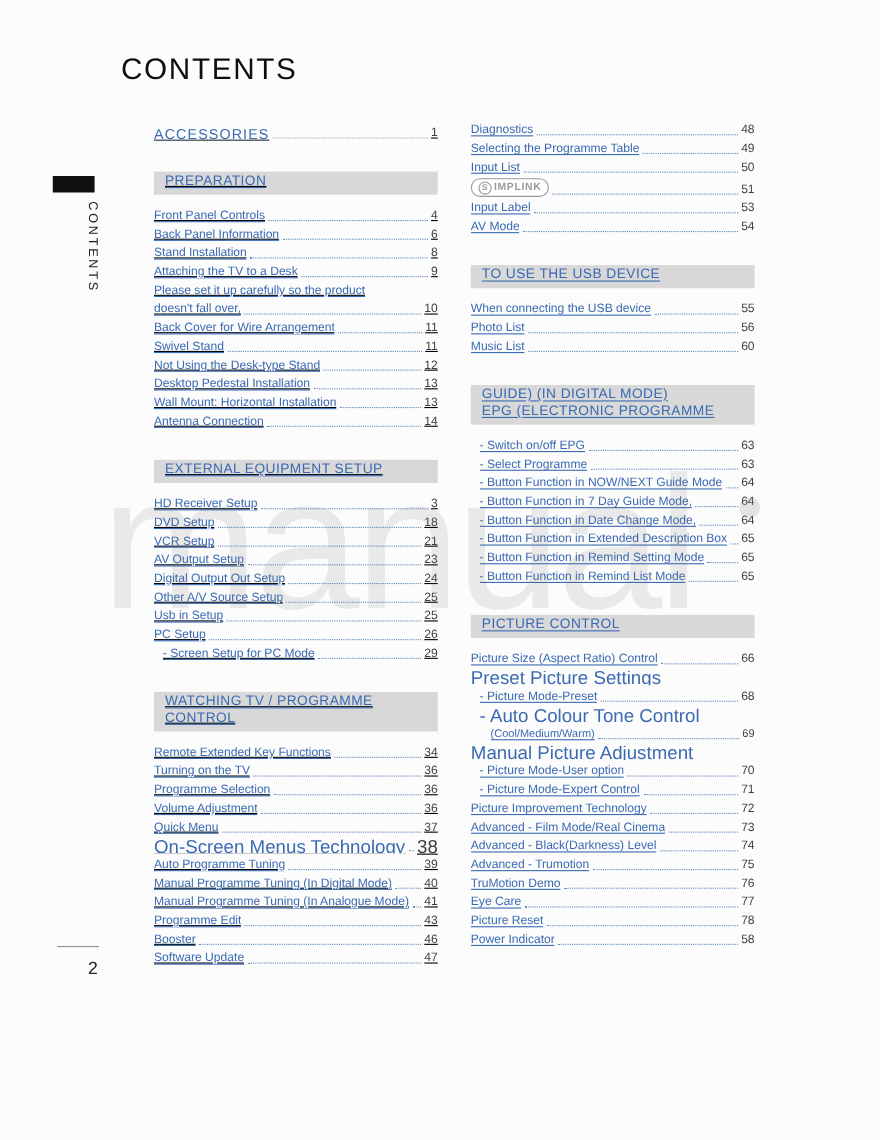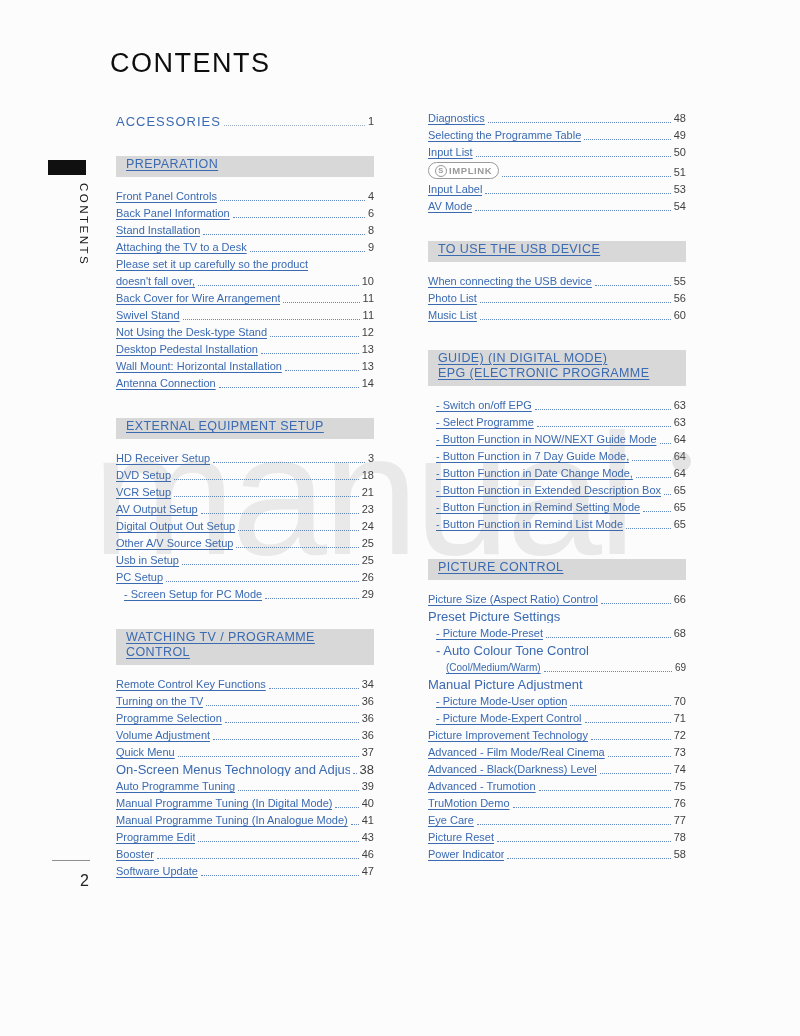--- a/index.html
+++ b/index.html
@@ -27,21 +27,21 @@
     writing-mode:vertical-rl;
     font-size:11.5px;letter-spacing:2.5px;color:#1a1a1a;z-index:1;
   }
   .footer-line{
     position:absolute;left:52px;top:860px;width:38px;height:1px;background:#8f8f8f;z-index:1;
   }
   .footer-pagenum{
     position:absolute;left:80px;top:872px;font-size:16px;color:#222;z-index:1;
   }
   .col{position:absolute;top:108px;width:258px;z-index:1;}
-  #col-left{left:116px;}
+  #col-left{left:140px;text-decoration:underline;}
   #col-right{left:428px;}
 
   .toc-section{margin-top:28px;}
   .col > .toc-section:first-child{margin-top:0;}
 
   .sec-header{
     background:var(--header-bg);
     padding:1px 8px 5px 10px;
     margin-bottom:9px;
   }
@@ -67,21 +67,21 @@
   }
   .row .leader{
     flex:1 1 auto;min-width:4px;
     border-bottom:1px dotted rgba(58,106,178,0.8);
     margin:0 3px 2px 3px;
   }
   .row .pg{color:var(--pg);flex:0 0 auto;}
   .row.ind1{padding-left:8px;}
   .row.ind2{padding-left:18px;}
   .row.sm{font-size:10px;}
-  .row.lg{font-size:13px;}
+  .row.lg{font-size:17px;}
   .accessories-block .row{height:20px;}
   .accessories-block .lbl{font-size:13px;letter-spacing:1px;}
   .accessories-block .leader{border-bottom-color:rgba(120,140,170,0.7);}
 
   .row.simplink-row{height:20px;}
   .simplink{
     display:inline-flex;align-items:center;gap:2px;
     border:1.5px solid #9a9a9a;border-radius:9px;
     padding:1px 6px;color:#9a9a9a;
     font-size:9.5px;font-weight:bold;letter-spacing:0.6px;
@@ -233,21 +233,21 @@
         <a class="lbl">- Screen Setup for PC Mode</a>
         <span class="leader"></span>
         <span class="pg">29</span>
       </div>
     </div>
     <div class="toc-section">
       <div class="sec-header">
         <div class="hdr-text">WATCHING TV / PROGRAMME CONTROL</div>
       </div>
       <div class="row">
-        <a class="lbl">Remote Control Key Functions</a>
+        <a class="lbl">Remote Extended Key Functions</a>
         <span class="leader"></span>
         <span class="pg">34</span>
       </div>
       <div class="row">
         <a class="lbl">Turning on the TV</a>
         <span class="leader"></span>
         <span class="pg">36</span>
       </div>
       <div class="row">
         <a class="lbl">Programme Selection</a>

